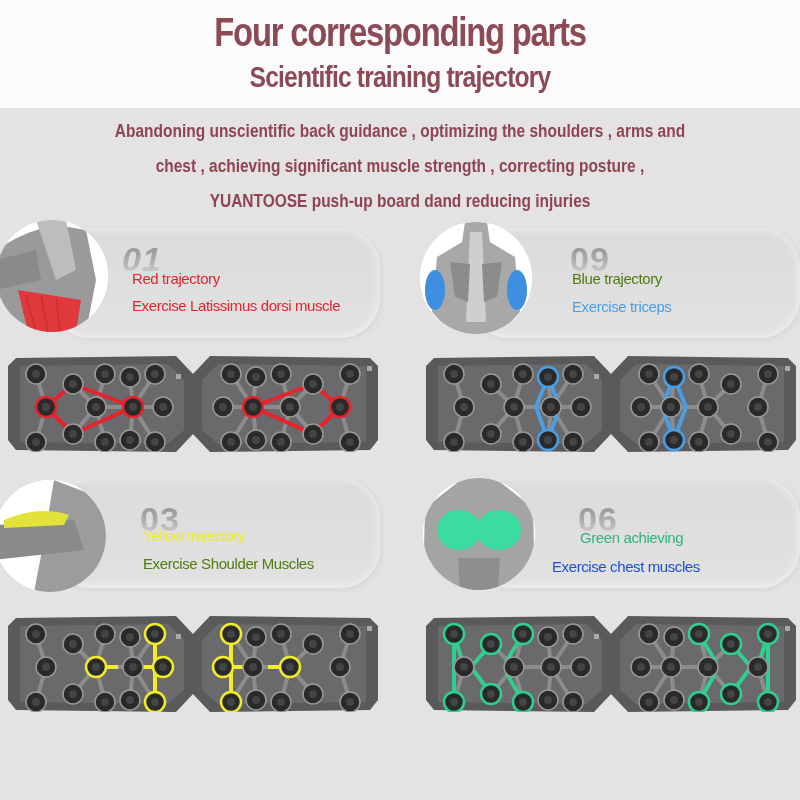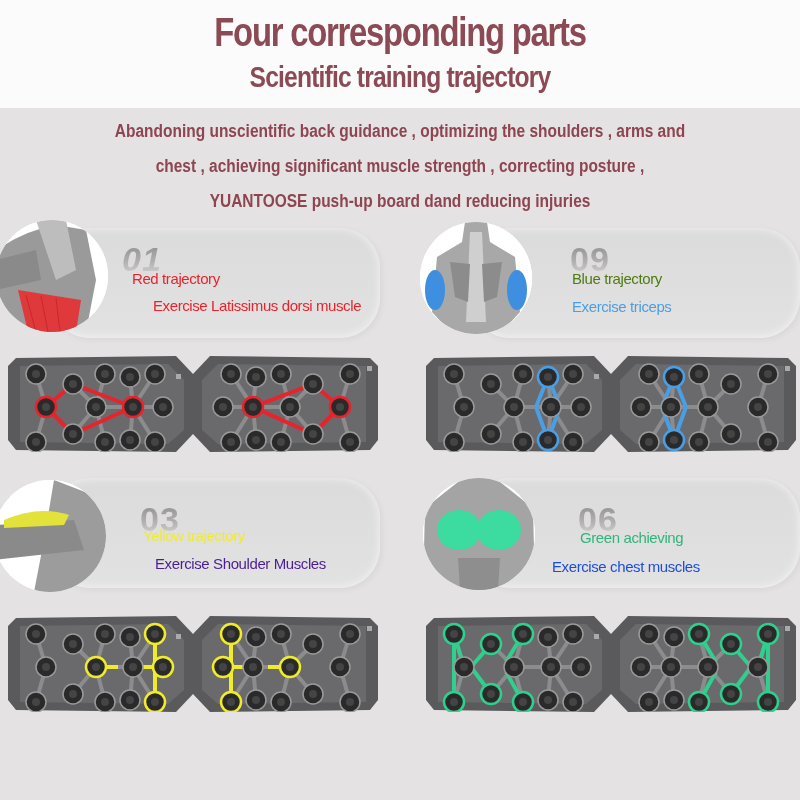--- a/index.html
+++ b/index.html
@@ -39,21 +39,21 @@
     <rect width="112" height="112" fill="#fff"></rect>
     <path d="M0 30 Q30 10 60 5 L90 10 L100 60 L90 112 L0 112 Z" fill="#9a9a9a"></path>
     <path d="M40 0 L70 0 L80 50 L60 60 Z" fill="#bdbdbd"></path>
     <path d="M0 40 L40 30 L45 60 L0 70 Z" fill="#8a8a8a"></path>
     <path d="M22 70 L85 80 L80 112 L32 112 Z" fill="#e0393c"></path>
     <path d="M30 75 L40 112 M45 76 L52 112 M60 78 L64 112" stroke="#c22a2e" stroke-width="1"></path>
   </svg>
 </div>
 <div class="num" style="left:122px;top:240px;font-style:italic;">01</div>
 <div class="label" style="left:132px;top:265px;color:#e8232b;">Red trajectory</div>
-<div class="label" style="left:132px;top:292px;color:#e8232b;margin-left:21px;">Exercise Latissimus dorsi muscle</div>
+<div class="label" style="left:132px;top:292px;color:#e8232b;">Exercise Latissimus dorsi muscle</div>
 
 <div class="panel" style="left:470px;top:228px;width:330px;"></div>
 <div class="avatar" style="left:420px;top:222px;">
   <svg width="112" height="112" viewBox="0 0 112 112">
     <rect width="112" height="112" fill="#fff"></rect>
     <path d="M45 0 L67 0 L70 20 L95 35 L100 90 L80 112 L32 112 L12 90 L17 35 L42 20 Z" fill="#a8a8a8"></path>
     <path d="M50 10 L62 10 L66 100 L46 100 Z" fill="#cfcfcf"></path>
     <path d="M30 40 L50 42 L48 80 L35 75 Z M82 40 L62 42 L64 80 L77 75 Z" fill="#8c8c8c"></path>
     <ellipse cx="15" cy="68" rx="10" ry="20" fill="#3f8fe0"></ellipse>
     <ellipse cx="97" cy="68" rx="10" ry="20" fill="#3f8fe0"></ellipse>
@@ -67,21 +67,21 @@
 <div class="avatar" style="left:-6px;top:480px;">
   <svg width="112" height="112" viewBox="0 0 112 112">
     <rect width="112" height="112" fill="#fff"></rect>
     <path d="M60 0 L112 20 L112 112 L40 112 L50 60 Z" fill="#9c9c9c"></path>
     <path d="M0 45 L80 40 L90 70 L0 80 Z" fill="#8a8a8a"></path>
     <path d="M10 40 Q45 25 75 35 L70 45 L10 48 Z" fill="#e2e23a"></path>
   </svg>
 </div>
 <div class="num" style="left:140px;top:500px;">03</div>
 <div class="label" style="left:143px;top:522px;color:#f0ec2a;">Yellow trajectory</div>
-<div class="label" style="left:143px;top:550px;color:#4c1d95;margin-left:12px;">Exercise Shoulder Muscles</div>
+<div class="label" style="left:143px;top:550px;color:#4d7c0f;">Exercise Shoulder Muscles</div>
 
 <div class="panel" style="left:470px;top:478px;width:330px;"></div>
 <div class="avatar" style="left:423px;top:478px;">
   <svg width="112" height="112" viewBox="0 0 112 112">
     <rect width="112" height="112" fill="#fff"></rect>
     <path d="M40 0 L72 0 L110 30 L112 112 L0 112 L2 30 Z" fill="#a4a4a4"></path>
     <path d="M35 80 L77 80 L75 112 L37 112 Z" fill="#8e8e8e"></path>
     <ellipse cx="36" cy="52" rx="22" ry="20" fill="#3cdba0"></ellipse>
     <ellipse cx="76" cy="52" rx="22" ry="20" fill="#3cdba0"></ellipse>
   </svg>

